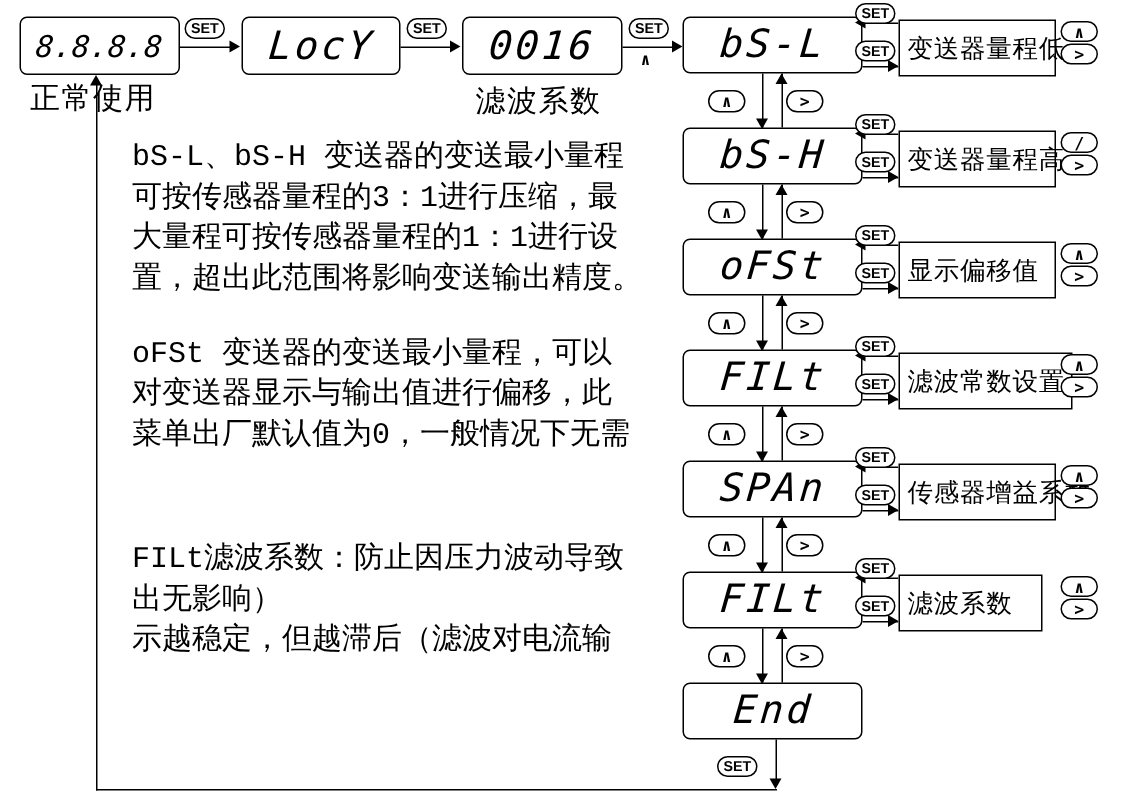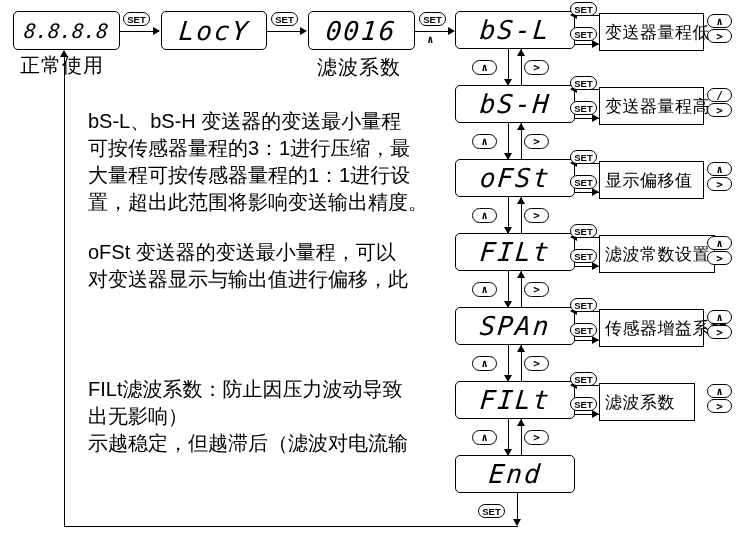--- a/index.html
+++ b/index.html
@@ -25,21 +25,21 @@
   
   .hl{position:absolute;height:0;border-top:1.5px solid #000;}
   .vl{position:absolute;width:0;border-left:1.5px solid #000;}
   .ah{position:absolute;width:0;height:0;}
   .ah-r{border-top:4px solid transparent;border-bottom:4px solid transparent;border-left:7px solid #000;}
   .ah-l{border-top:4px solid transparent;border-bottom:4px solid transparent;border-right:7px solid #000;}
   .ah-u{border-left:4px solid transparent;border-right:4px solid transparent;border-bottom:7px solid #000;}
   .ah-d{border-left:4px solid transparent;border-right:4px solid transparent;border-top:7px solid #000;}
   
   .cap{position:absolute;font-family:"Liberation Serif",serif;font-size:20px;letter-spacing:1px;white-space:nowrap;}
-  .para{position:absolute;font-family:Liberation Sans, sans-serif;font-size:20px;line-height:27px;white-space:nowrap;margin-top:16px;}
+  .para{position:absolute;font-family:Liberation Mono, monospace;font-size:20px;line-height:27px;white-space:nowrap;}
   .caret{position:absolute;font-family:"DejaVu Sans Mono",monospace;font-size:11px;font-weight:bold;}
 </style>
 </head>
 <body>
 
 <div id="stage">
 
   <div class="segbox" style="left:13px;top:11px;width:107px;height:39px">
     <span class="seg seg-sm">8.8.8.8</span>
   </div>
@@ -69,20 +69,21 @@
 
   <div class="para" style="left:88px;top:92px">
     <div>bS-L、bS-H  变送器的变送最小量程</div>
     <div>可按传感器量程的3：1进行压缩，最</div>
     <div>大量程可按传感器量程的1：1进行设</div>
     <div>置，超出此范围将影响变送输出精度。</div>
   </div>
   <div class="para" style="left:88px;top:223px">
     <div>oFSt  变送器的变送最小量程，可以</div>
     <div>对变送器显示与输出值进行偏移，此</div>
+    <div>菜单出厂默认值为0，一般情况下无需</div>
   </div>
   <div class="para" style="left:88px;top:360px">
     <div>FILt滤波系数：防止因压力波动导致</div>
     <div>出无影响）</div>
     <div>示越稳定，但越滞后（滤波对电流输</div>
   </div>
 
   <div class="segbox" style="left:455px;top:455px;width:120px;height:38px">
     <span class="seg">End</span>
   </div>

